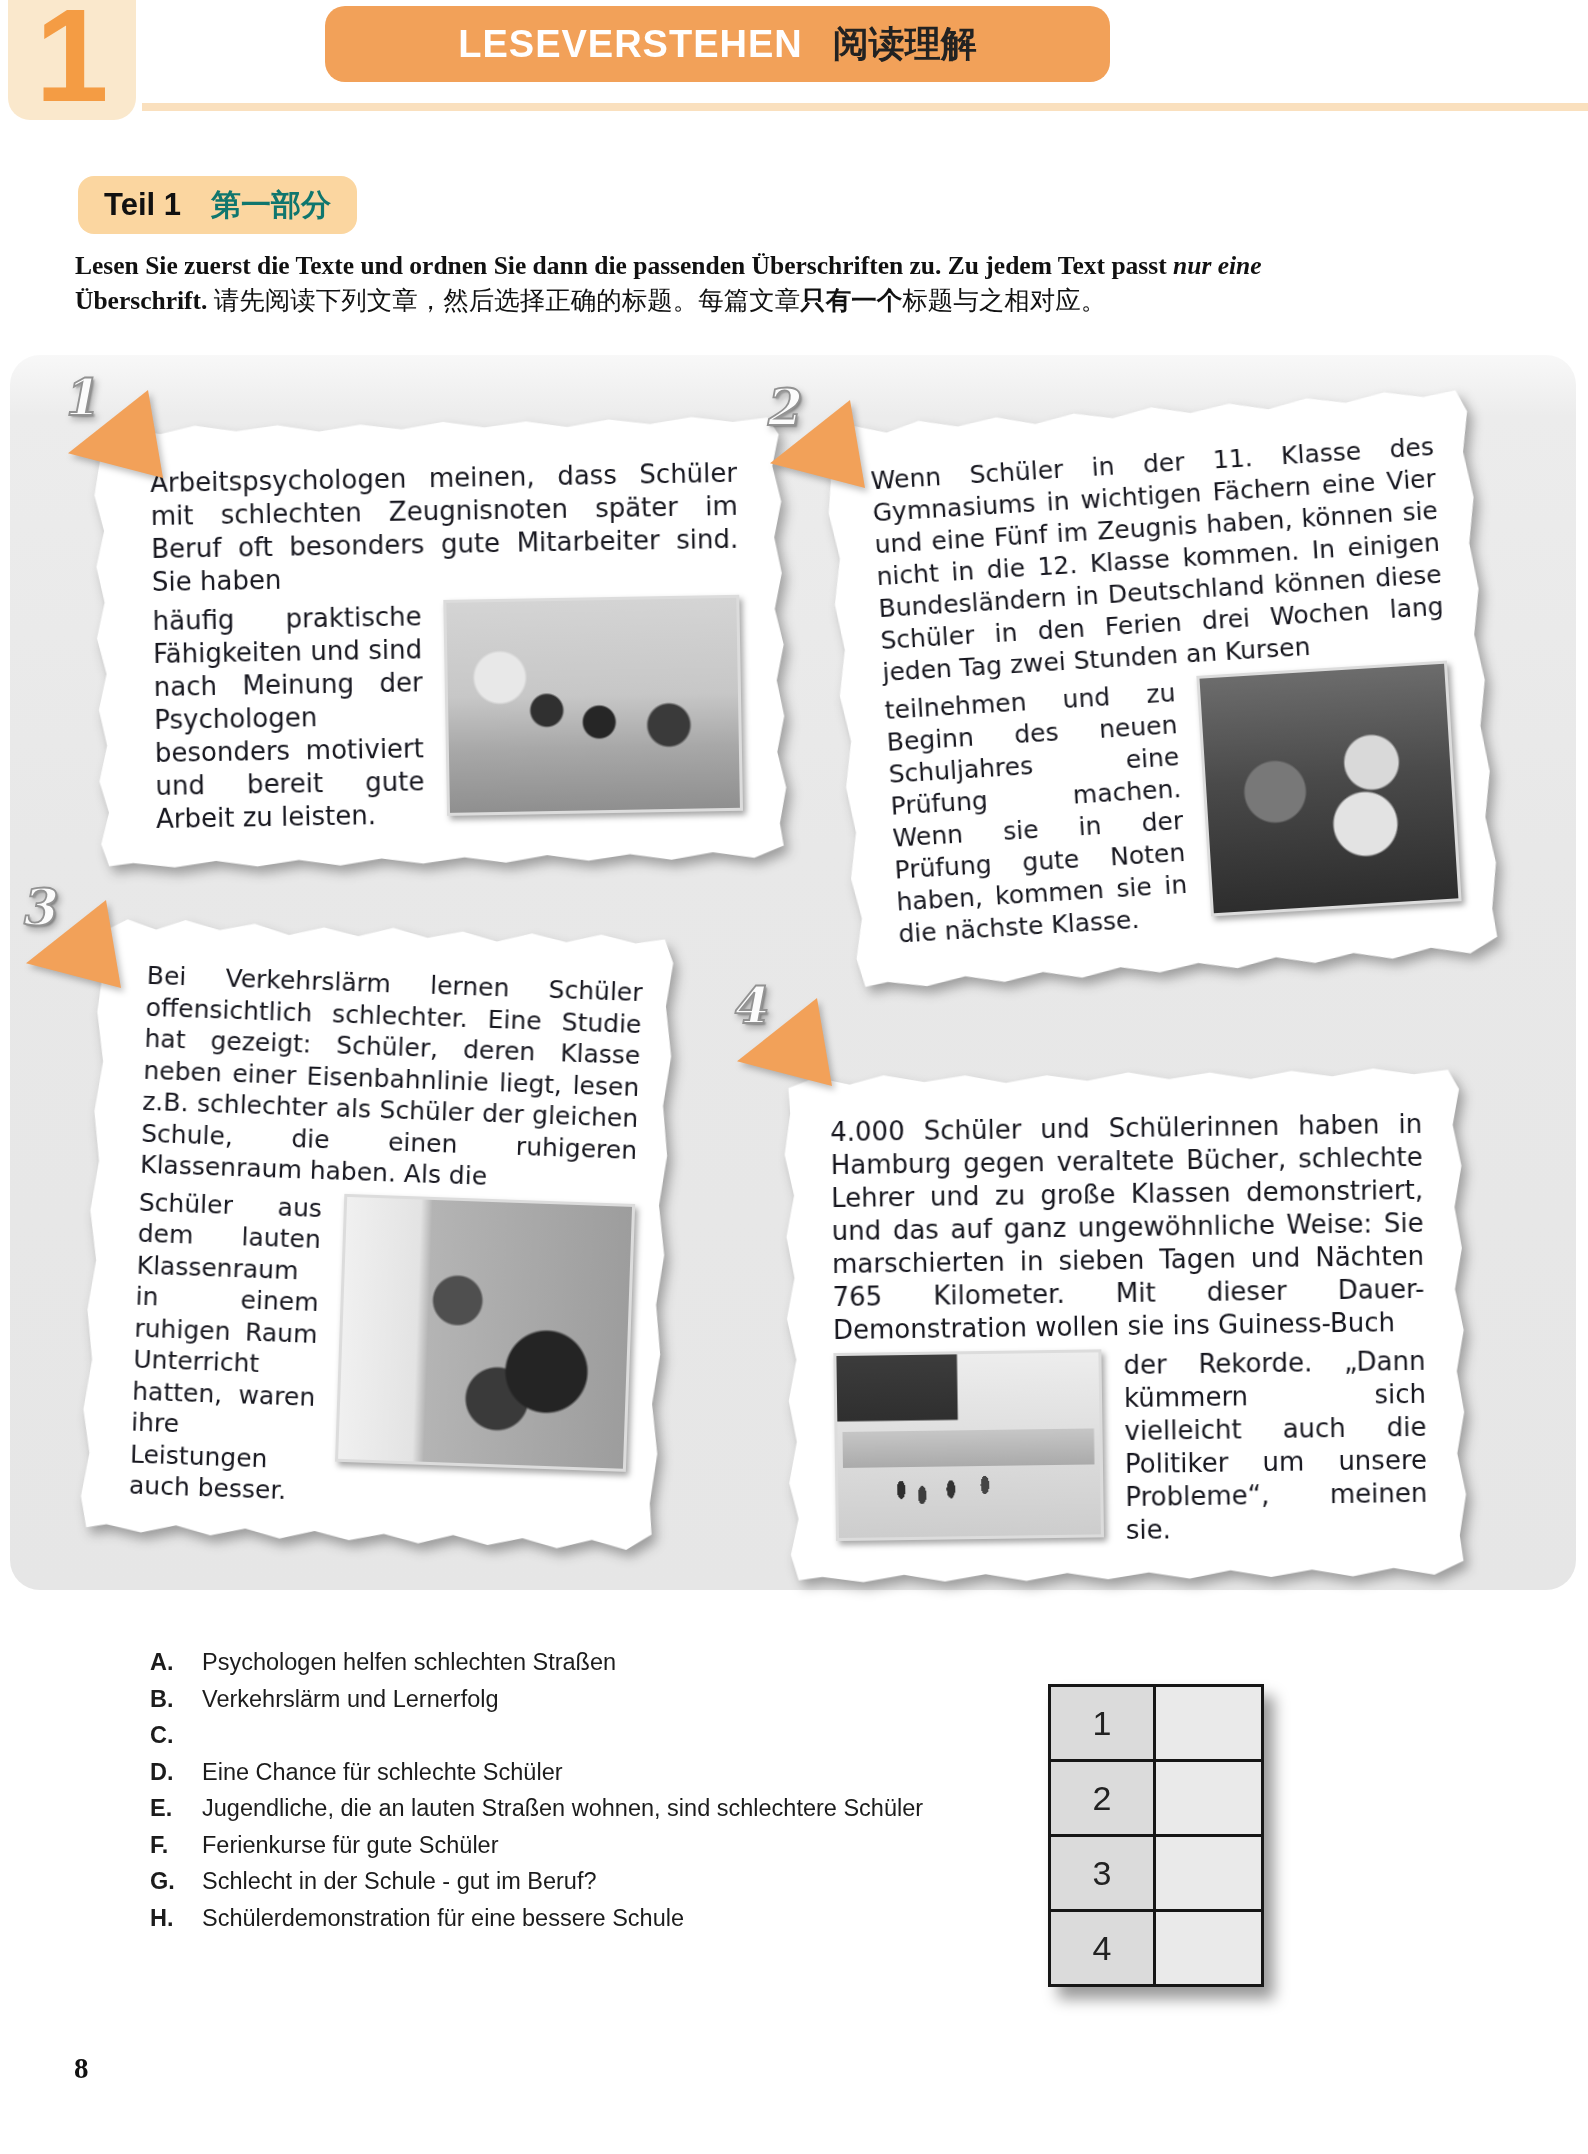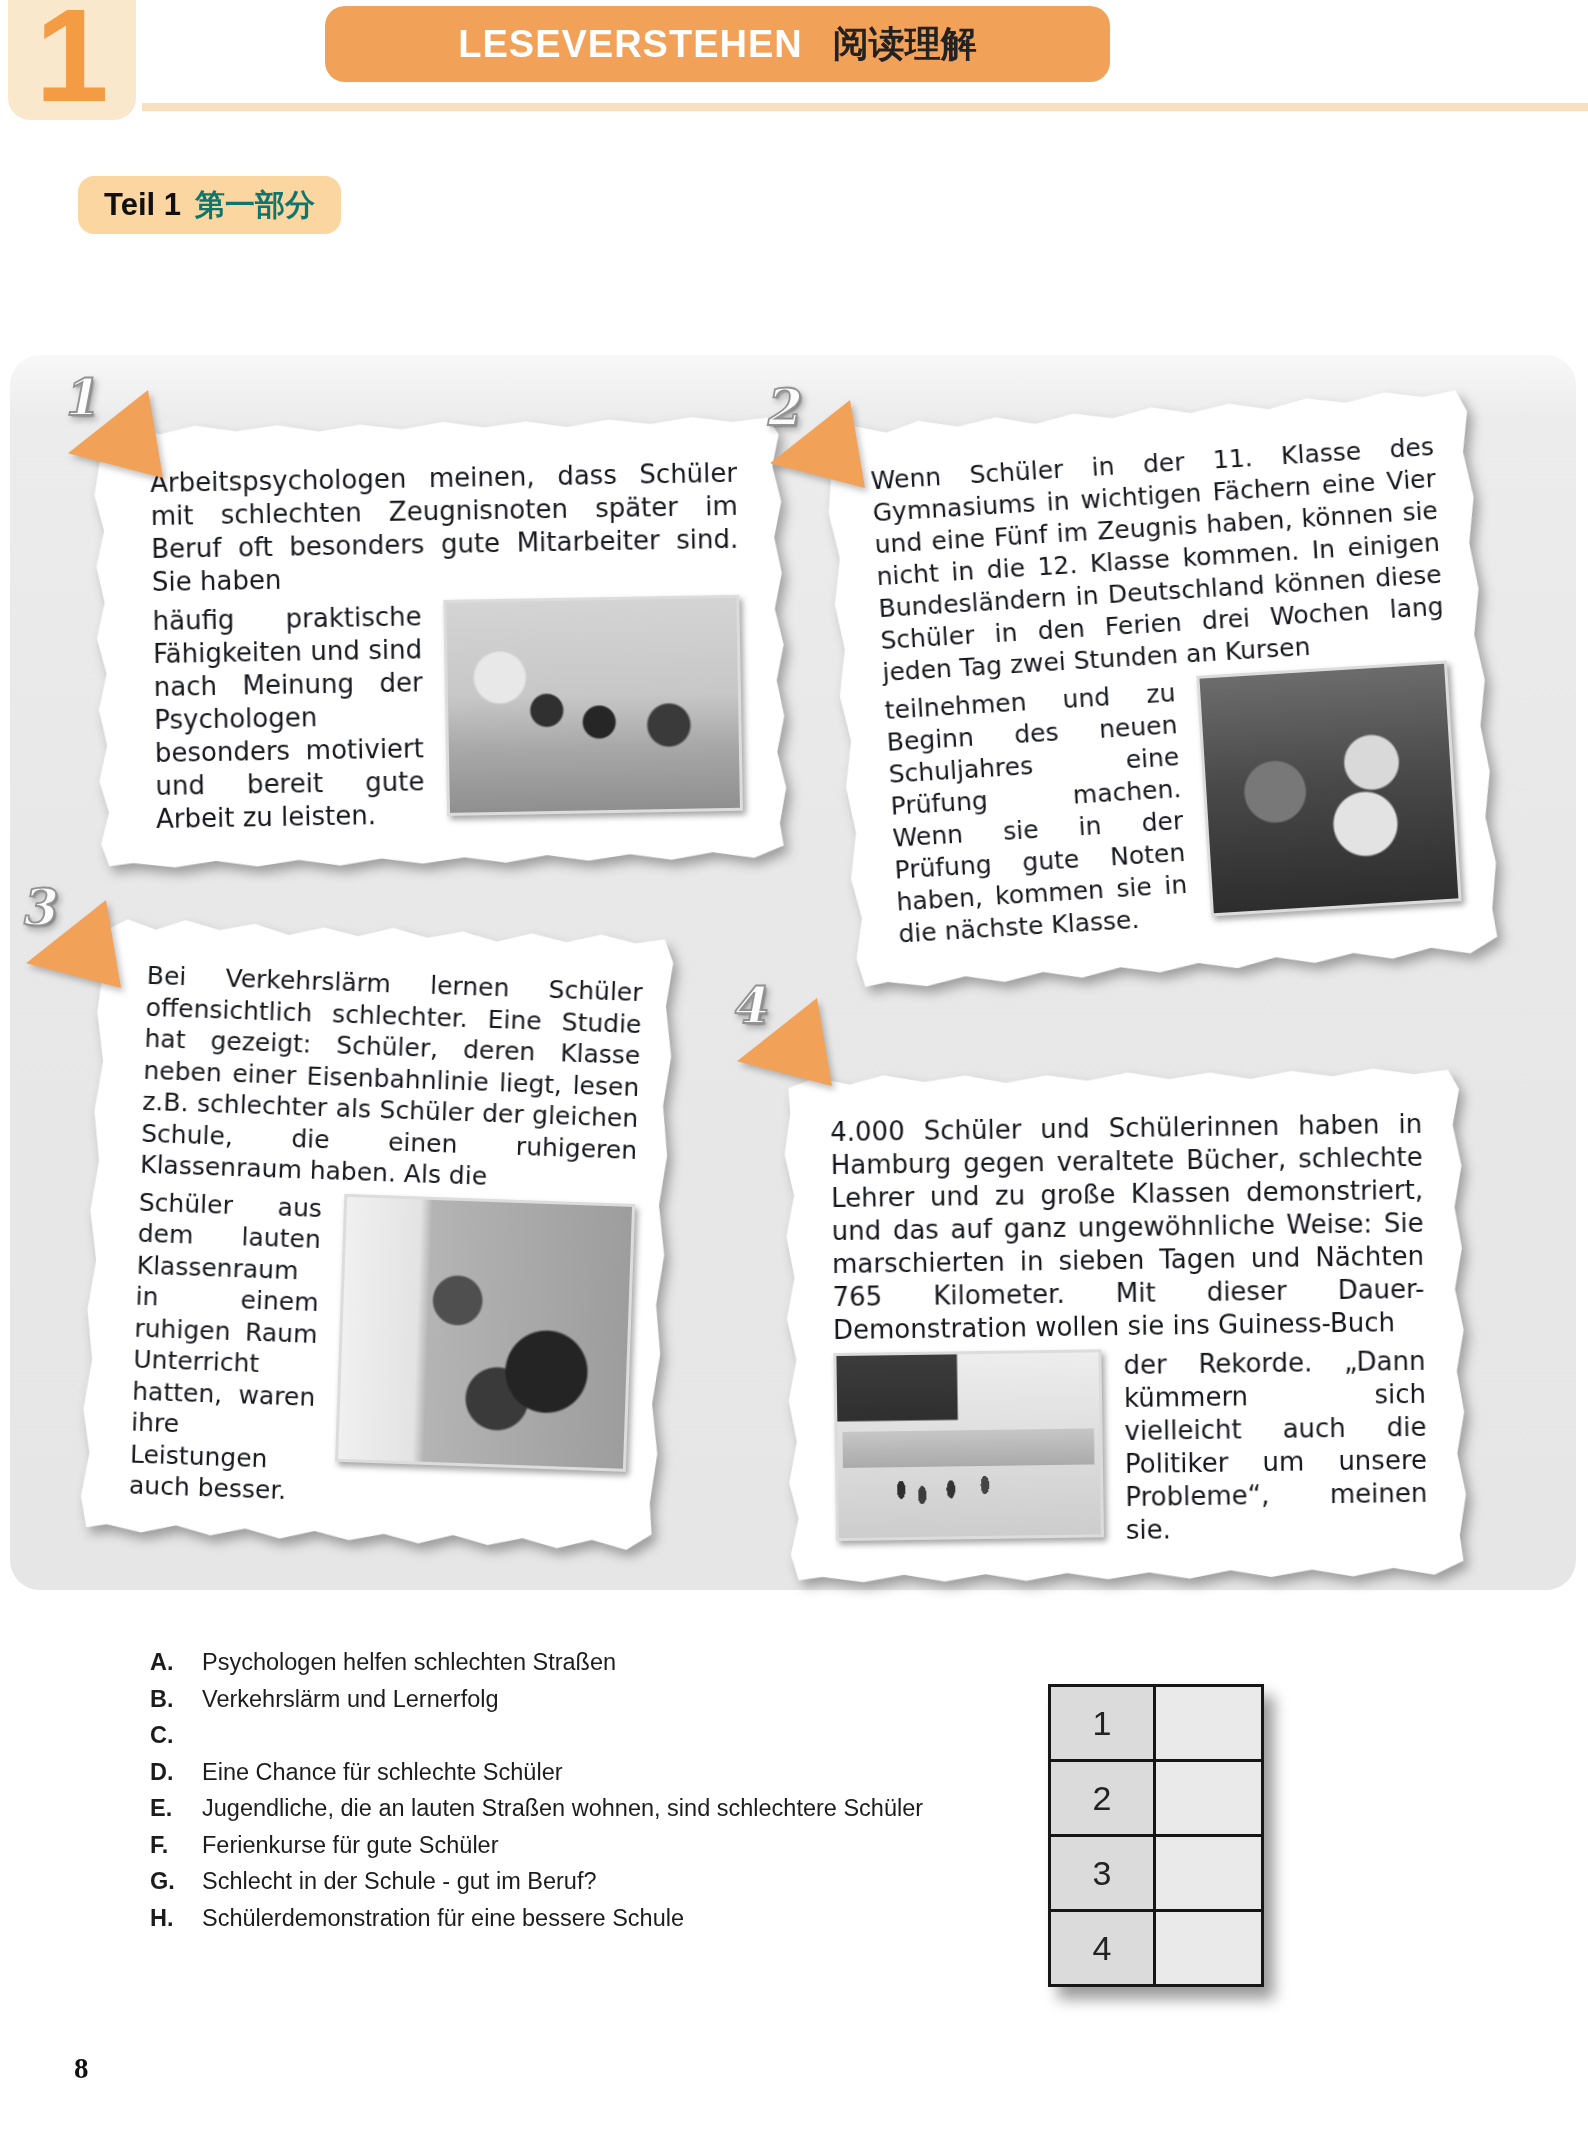--- a/index.html
+++ b/index.html
@@ -11,21 +11,21 @@
               border-radius:0 0 22px 22px;display:flex;justify-content:center;align-items:flex-start;}
   .unit-number{font-family:"Liberation Sans",sans-serif;font-weight:bold;font-size:132px;line-height:112px;
                color:#F49C44;}
   .header-rule{position:absolute;left:142px;top:103px;right:0;height:8px;background:#FAE0BE;}
   .header-bar{position:absolute;left:325px;top:6px;width:785px;height:76px;background:#F2A159;
               border-radius:20px;display:flex;align-items:center;justify-content:center;gap:30px;}
   .header-de{color:#ffffff;font-weight:bold;font-size:38px;letter-spacing:1px;}
   .header-zh{color:#222222;font-weight:bold;font-size:36px;}
 
   .teil-badge{position:absolute;left:78px;top:176px;height:58px;padding:0 26px;background:#FBD6A0;
-              border-radius:16px;display:flex;align-items:center;gap:14px;}
+              border-radius:16px;display:flex;align-items:center;gap:30px;}
   .teil-de{font-weight:bold;font-size:31px;color:#111;}
   .teil-zh{font-weight:bold;font-size:30px;color:#0f766e;}
 
   
   .instructions{position:absolute;left:75px;top:248px;width:1295px;margin:0;
                 font-family:"Liberation Serif",serif;font-size:25.5px;line-height:35px;color:#111;}
   .instructions .de{font-weight:bold;}
   .instructions .de-em{font-weight:bold;font-style:italic;}
   .instructions .zh{font-weight:normal;}
   .instructions .zh-b{font-weight:bold;}
@@ -130,20 +130,26 @@
   <div class="header-rule"></div>
   <div class="header-bar">
     <span class="header-de">LESEVERSTEHEN</span>
     <span class="header-zh">阅读理解</span>
   </div>
   <div class="teil-badge">
     <span class="teil-de">Teil 1</span>
     <span class="teil-zh">第一部分</span>
   </div>
 
+  <p class="instructions">
+    <span class="de">Lesen Sie zuerst die Texte und ordnen Sie dann die passenden Überschriften zu. Zu jedem Text passt</span>
+    <span class="de-em">nur eine</span>
+    <span class="de">Überschrift.</span>
+    <span class="zh">请先阅读下列文章，然后选择正确的标题。每篇文章</span><span class="zh-b">只有一个</span><span class="zh">标题与之相对应。</span>
+  </p>
 
   <div class="panel"></div>
 
   <div class="torn-wrap box1">
     <div class="torn">
       <p class="boxtext">Arbeitspsychologen meinen, dass Schüler mit schlechten Zeugnisnoten später im Beruf oft besonders gute Mitarbeiter sind. Sie haben</p>
       <div class="wrapRow">
         <p class="boxtext">häufig praktische Fähigkeiten und sind nach Meinung der Psychologen besonders motiviert und bereit gute Arbeit zu leisten.</p>
         <div class="photo photo1"></div>
       </div>

